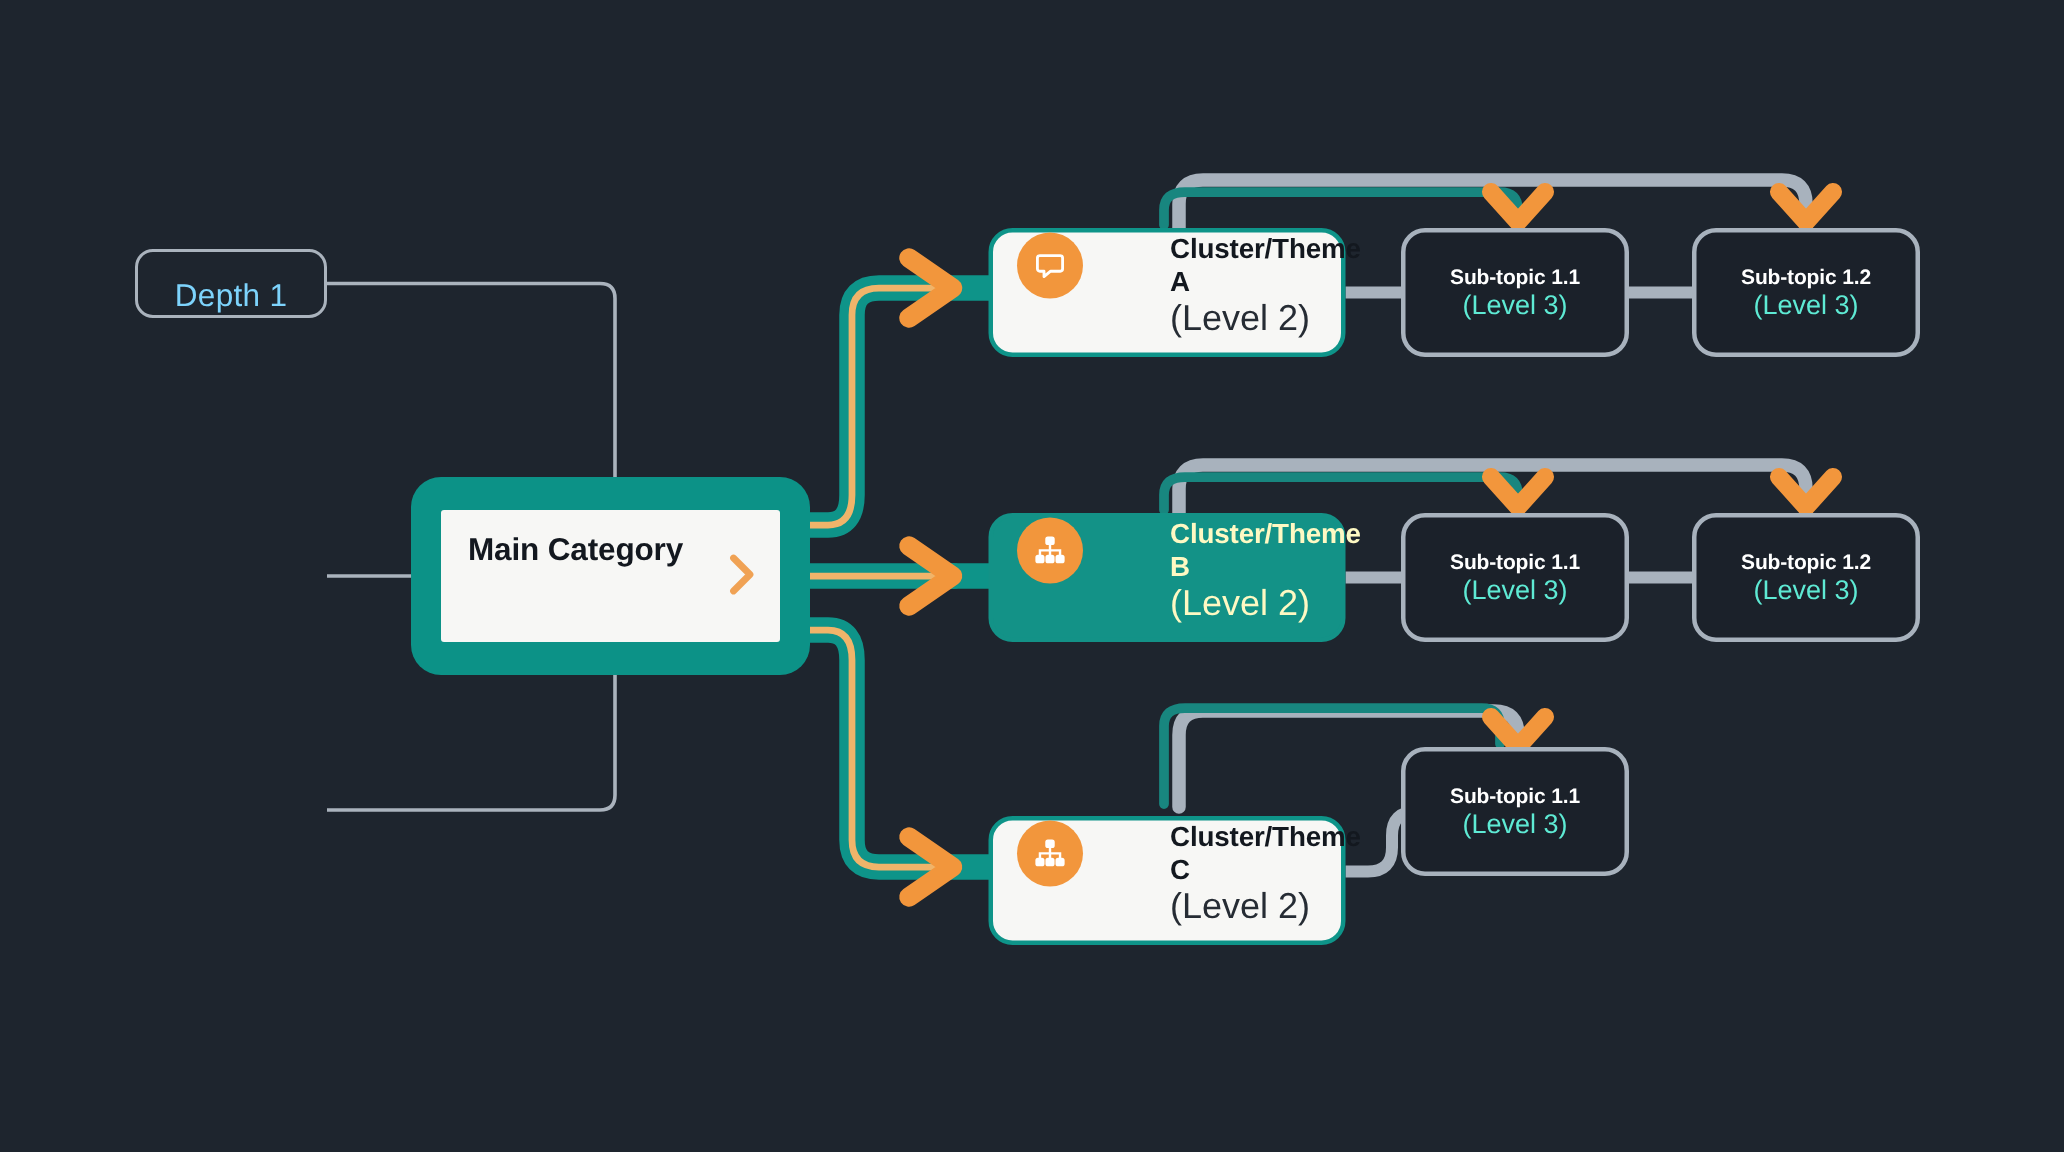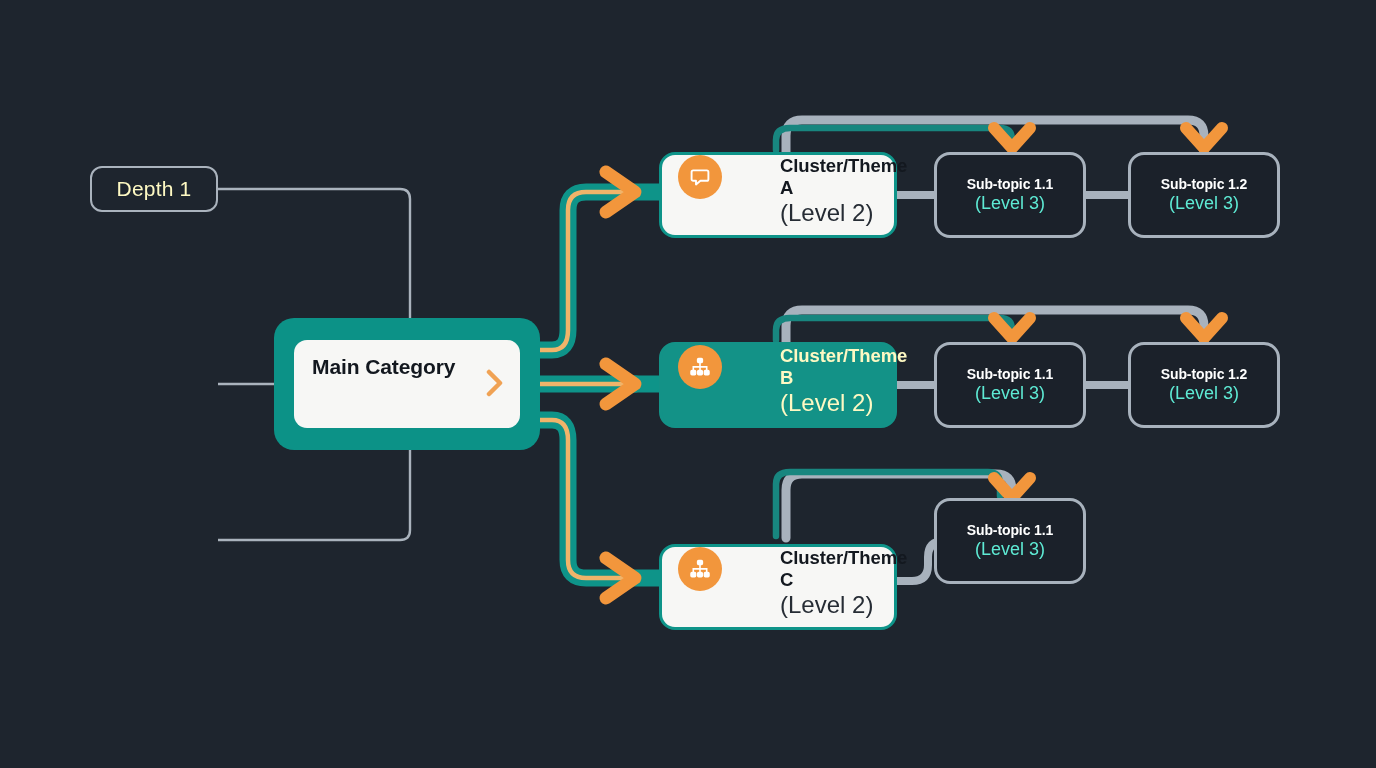--- a/index.html
+++ b/index.html
@@ -26,25 +26,25 @@
 
   
   .depth-pill {
     position: absolute;
     box-sizing: border-box;
     width: 128px;
     height: 46px;
     border: 2px solid #aab3bd;
     border-radius: 12px;
     background: #1e252e;
-    color: #fef9c3;
+    color: #7dd3fc;
     font-size: 21px;
     font-weight: 400;
     display: flex;
-    align-items: center;
+    align-items: flex-end;
     justify-content: center;
     letter-spacing: .2px;
   }
 
   
   .main-frame {
     position: absolute;
     left: 274px;
     top: 318px;
     width: 266px;
@@ -52,21 +52,21 @@
     background: #0c9287;
     border-radius: 20px;
   }
   .main-card {
     position: absolute;
     left: 20px;
     top: 22px;
     width: 226px;
     height: 88px;
     background: #f7f7f5;
-    border-radius: 13px;
+    border-radius: 2px;
     box-sizing: border-box;
     padding: 14px 16px 0 18px;
   }
   .main-title {
     color: #13181f;
     font-size: 21px;
     font-weight: 700;
     line-height: 25px;
     letter-spacing: -.1px;
   }

